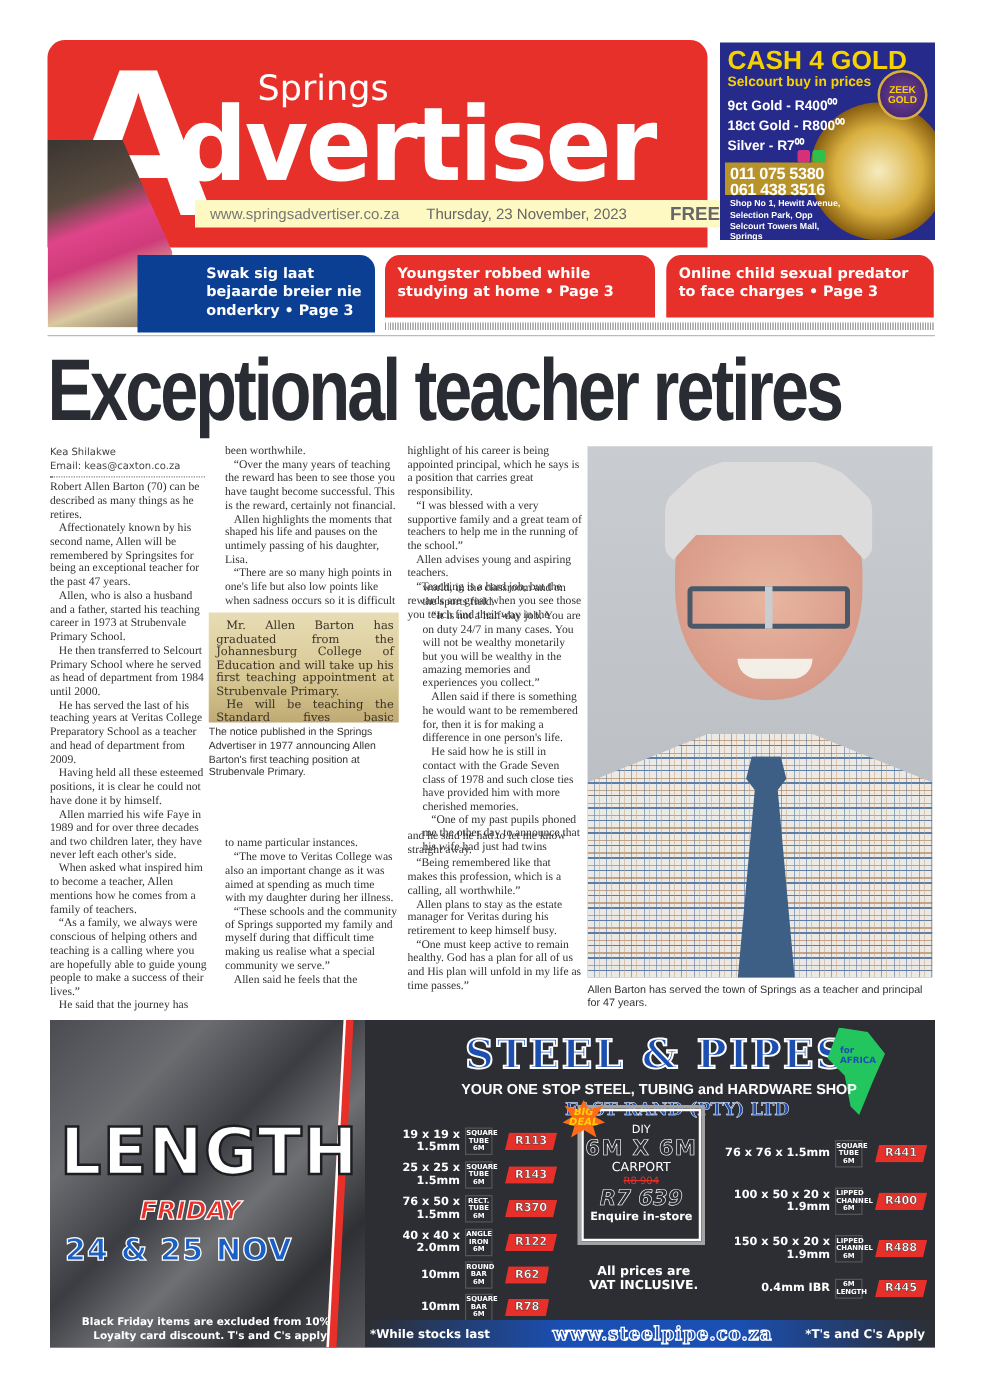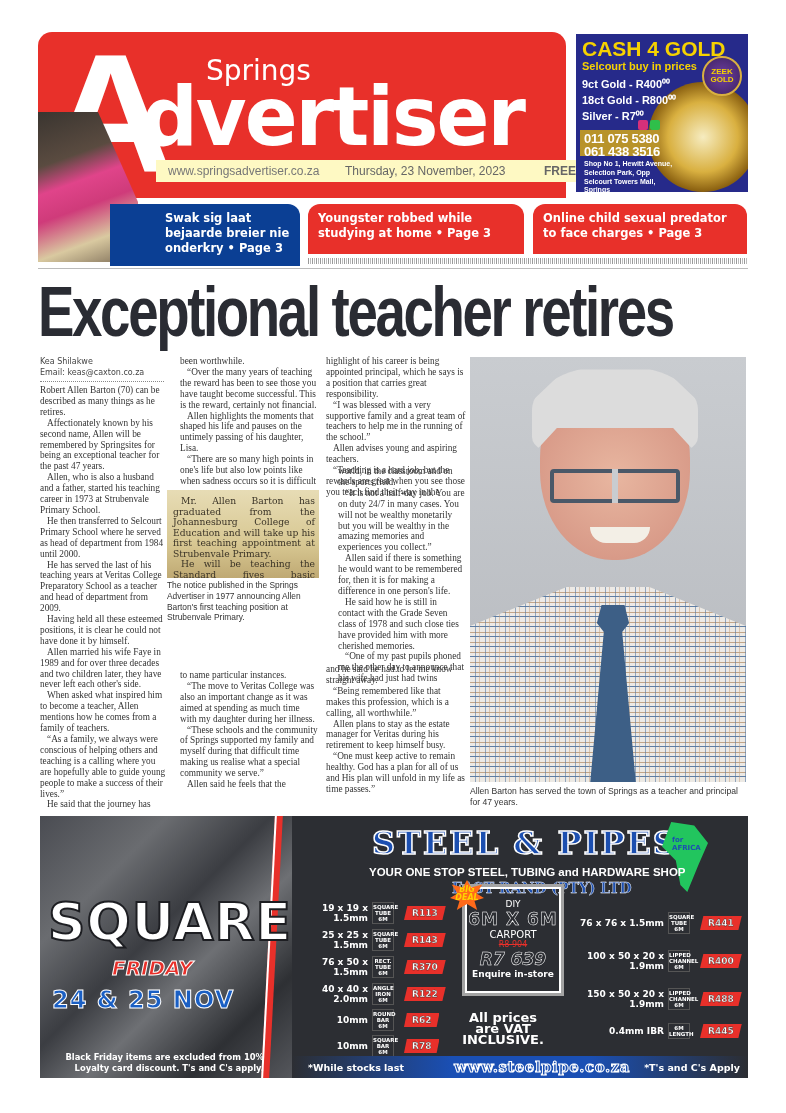--- a/index.html
+++ b/index.html
@@ -6,21 +6,21 @@
 body{width:786px;height:1113px;background:#fff;position:relative;overflow:hidden;font-family:"Liberation Serif",serif;color:#222}
 .abs{position:absolute}
 
 #masthead{left:38px;top:32px;width:528px;height:166px;background:#e8302a;border-radius:14px 14px 0 0}
 #bigA{left:50px;top:30px;font-family:"Liberation Sans",sans-serif;font-weight:bold;font-size:168px;line-height:1;color:#fff;letter-spacing:-4px;transform:scaleX(1.05)}
 #springs{left:206px;top:54px;font-family:"DejaVu Sans",sans-serif;font-size:28px;color:#fff}
 #advertiser{left:142px;top:78px;font-family:"DejaVu Sans",sans-serif;font-weight:bold;font-size:78px;line-height:1;color:#fff;letter-spacing:-2px;transform:scaleY(1.05)}
 #infobar{left:156px;top:160px;width:420px;height:22px;background:#fef9c3;display:flex;align-items:center;font-family:"Liberation Sans",sans-serif}
 #url{padding-left:12px;font-size:12px;color:#777;width:190px}
 #date{font-size:12px;color:#666;width:180px}
-#free{font-size:12px;font-weight:bold;color:#666;margin-left:20px}
+#free{font-size:15px;font-weight:bold;color:#666;margin-left:20px}
 #knitphoto{left:38px;top:112px;width:100px;height:150px;background:linear-gradient(160deg,#3a3530 0%,#5a4b40 30%,#e0448a 45%,#cf3b7a 60%,#d9c9a0 80%,#7a6a55 100%);clip-path:polygon(0 0,60% 0,100% 60%,100% 100%,0 100%)}
 
 #goldad{left:576px;top:34px;width:172px;height:158px;background:#262a8a;overflow:hidden;font-family:"Liberation Sans",sans-serif}
 #goldad .gtitle{position:absolute;left:6px;top:4px;font-size:21px;font-weight:bold;color:#f6d200;line-height:1}
 #goldad .gsub{position:absolute;left:6px;top:26px;font-size:11px;font-weight:bold;color:#f6d200}
 #goldad .gline{position:absolute;left:6px;font-size:11px;font-weight:bold;color:#fff}
 #goldad .watch{position:absolute;right:-10px;top:48px;width:110px;height:110px;border-radius:50%;background:radial-gradient(circle,#f6ecc0 0%,#d9b040 45%,#8a6010 70%,#c99a30 100%)}
 #goldad .logo{position:absolute;right:6px;top:22px;width:40px;height:40px;border-radius:50%;background:radial-gradient(circle,#7040a0,#3a2060);border:2px solid #d9b040;color:#f6d200;font-size:8px;font-weight:bold;display:flex;align-items:center;justify-content:center;text-align:center;line-height:1}
 #goldad .phonebox{position:absolute;left:4px;top:96px;width:80px;height:26px;background:#b8932a}
 #goldad .phone{position:absolute;left:8px;font-size:13px;font-weight:bold;color:#fff;letter-spacing:-0.3px}
@@ -81,23 +81,23 @@
 .prow .type{font-size:5.5px;line-height:6px;text-align:center;width:22px;border:1px solid #555;margin-left:4px;padding:1px 0}
 .prow .price{margin-left:10px;background:#e8302a;font-size:9px;padding:2px 8px;color:#fff;clip-path:polygon(8% 0,100% 0,92% 100%,0 100%);-webkit-text-stroke:.3px #222}
 #deal{position:absolute;left:422px;top:68px;width:102px;height:112px;border:3px solid #a3a3a3;box-shadow:0 0 0 2px #fff inset;text-align:center;color:#fff}
 #deal .diy{font-size:9px;margin-top:12px}
 #deal .dim{font-size:17px;font-weight:bold;-webkit-text-stroke:.5px #fff;color:#2c2e33;letter-spacing:1px}
 #deal .carport{font-size:10px}
 #deal .old{font-size:8px;color:#e8302a;text-decoration:line-through}
 #deal .new{font-size:17px;font-weight:bold;font-style:italic;-webkit-text-stroke:.5px #fff;color:#2c2e33}
 #deal .enq{font-size:9px;font-weight:bold}
 #bigdeal{position:absolute;left:410px;top:64px;width:34px;height:30px;background:#ff6a1a;color:#ffd200;font-size:8px;font-weight:bold;font-style:italic;line-height:8px;text-align:center;padding-top:6px;clip-path:polygon(50% 0,62% 25%,95% 15%,78% 45%,100% 60%,72% 70%,80% 100%,50% 80%,20% 100%,28% 70%,0 60%,22% 45%,5% 15%,38% 25%)}
-#vat{position:absolute;left:418px;top:196px;width:90px;text-align:center;font-size:13px;line-height:11px;font-weight:bold;color:#fff}
+#vat{position:absolute;left:430px;top:196px;width:90px;text-align:center;font-size:10px;line-height:11px;font-weight:bold;color:#fff}
 #spfooter{position:absolute;left:252px;top:240px;width:456px;height:22px;background:linear-gradient(90deg,#2c2e33 0%,#1a4fb4 35%,#1a4fb4 65%,#2c2e33 100%);display:flex;align-items:center;font-size:9.5px;color:#fff;font-weight:bold}
-#spfooter .l{margin-left:16px}
+#spfooter .l{margin-left:4px}
 #spfooter .web{margin-left:50px;font-family:"DejaVu Serif",serif;font-size:15px;color:#1c4fb0;-webkit-text-stroke:1px #fff;letter-spacing:.5px}
 #spfooter .r{margin-left:auto;margin-right:8px}
 </style>
 </head>
 <body>
 
 <div id="masthead" class="abs"></div>
 <div id="bigA" class="abs">A</div>
 <div id="springs" class="abs">Springs</div>
 <div id="advertiser" class="abs">dvertiser</div>
@@ -196,21 +196,21 @@
   <div class="head"></div>
   <div class="hair"></div>
   <div class="glasses"></div>
   <div class="smile"></div>
 </div>
 <div id="portcap" class="abs">Allen Barton has served the town of Springs as a teacher and principal for 47 years.</div>
 
 <div id="bottomad" class="abs">
   <div id="bfpanel"></div>
   <div id="bfsep"></div>
-  <div id="bfblack">SQUARE</div>
+  <div id="bfblack">LENGTH</div>
   <div id="bffriday">FRIDAY</div>
   <div id="bfdates">24 &amp; 25 NOV</div>
   <div id="bfnote">Black Friday items are excluded from 10% Loyalty card discount. T's and C's apply.</div>
 
   <div id="splogo">STEEL &amp; PIPES</div>
   <div id="africa">
       <span>for AFRICA</span>
     </div>
   <div id="spsub">YOUR ONE STOP STEEL, TUBING and HARDWARE SHOP</div>
   <div id="speast">EAST RAND (PTY) LTD</div>

